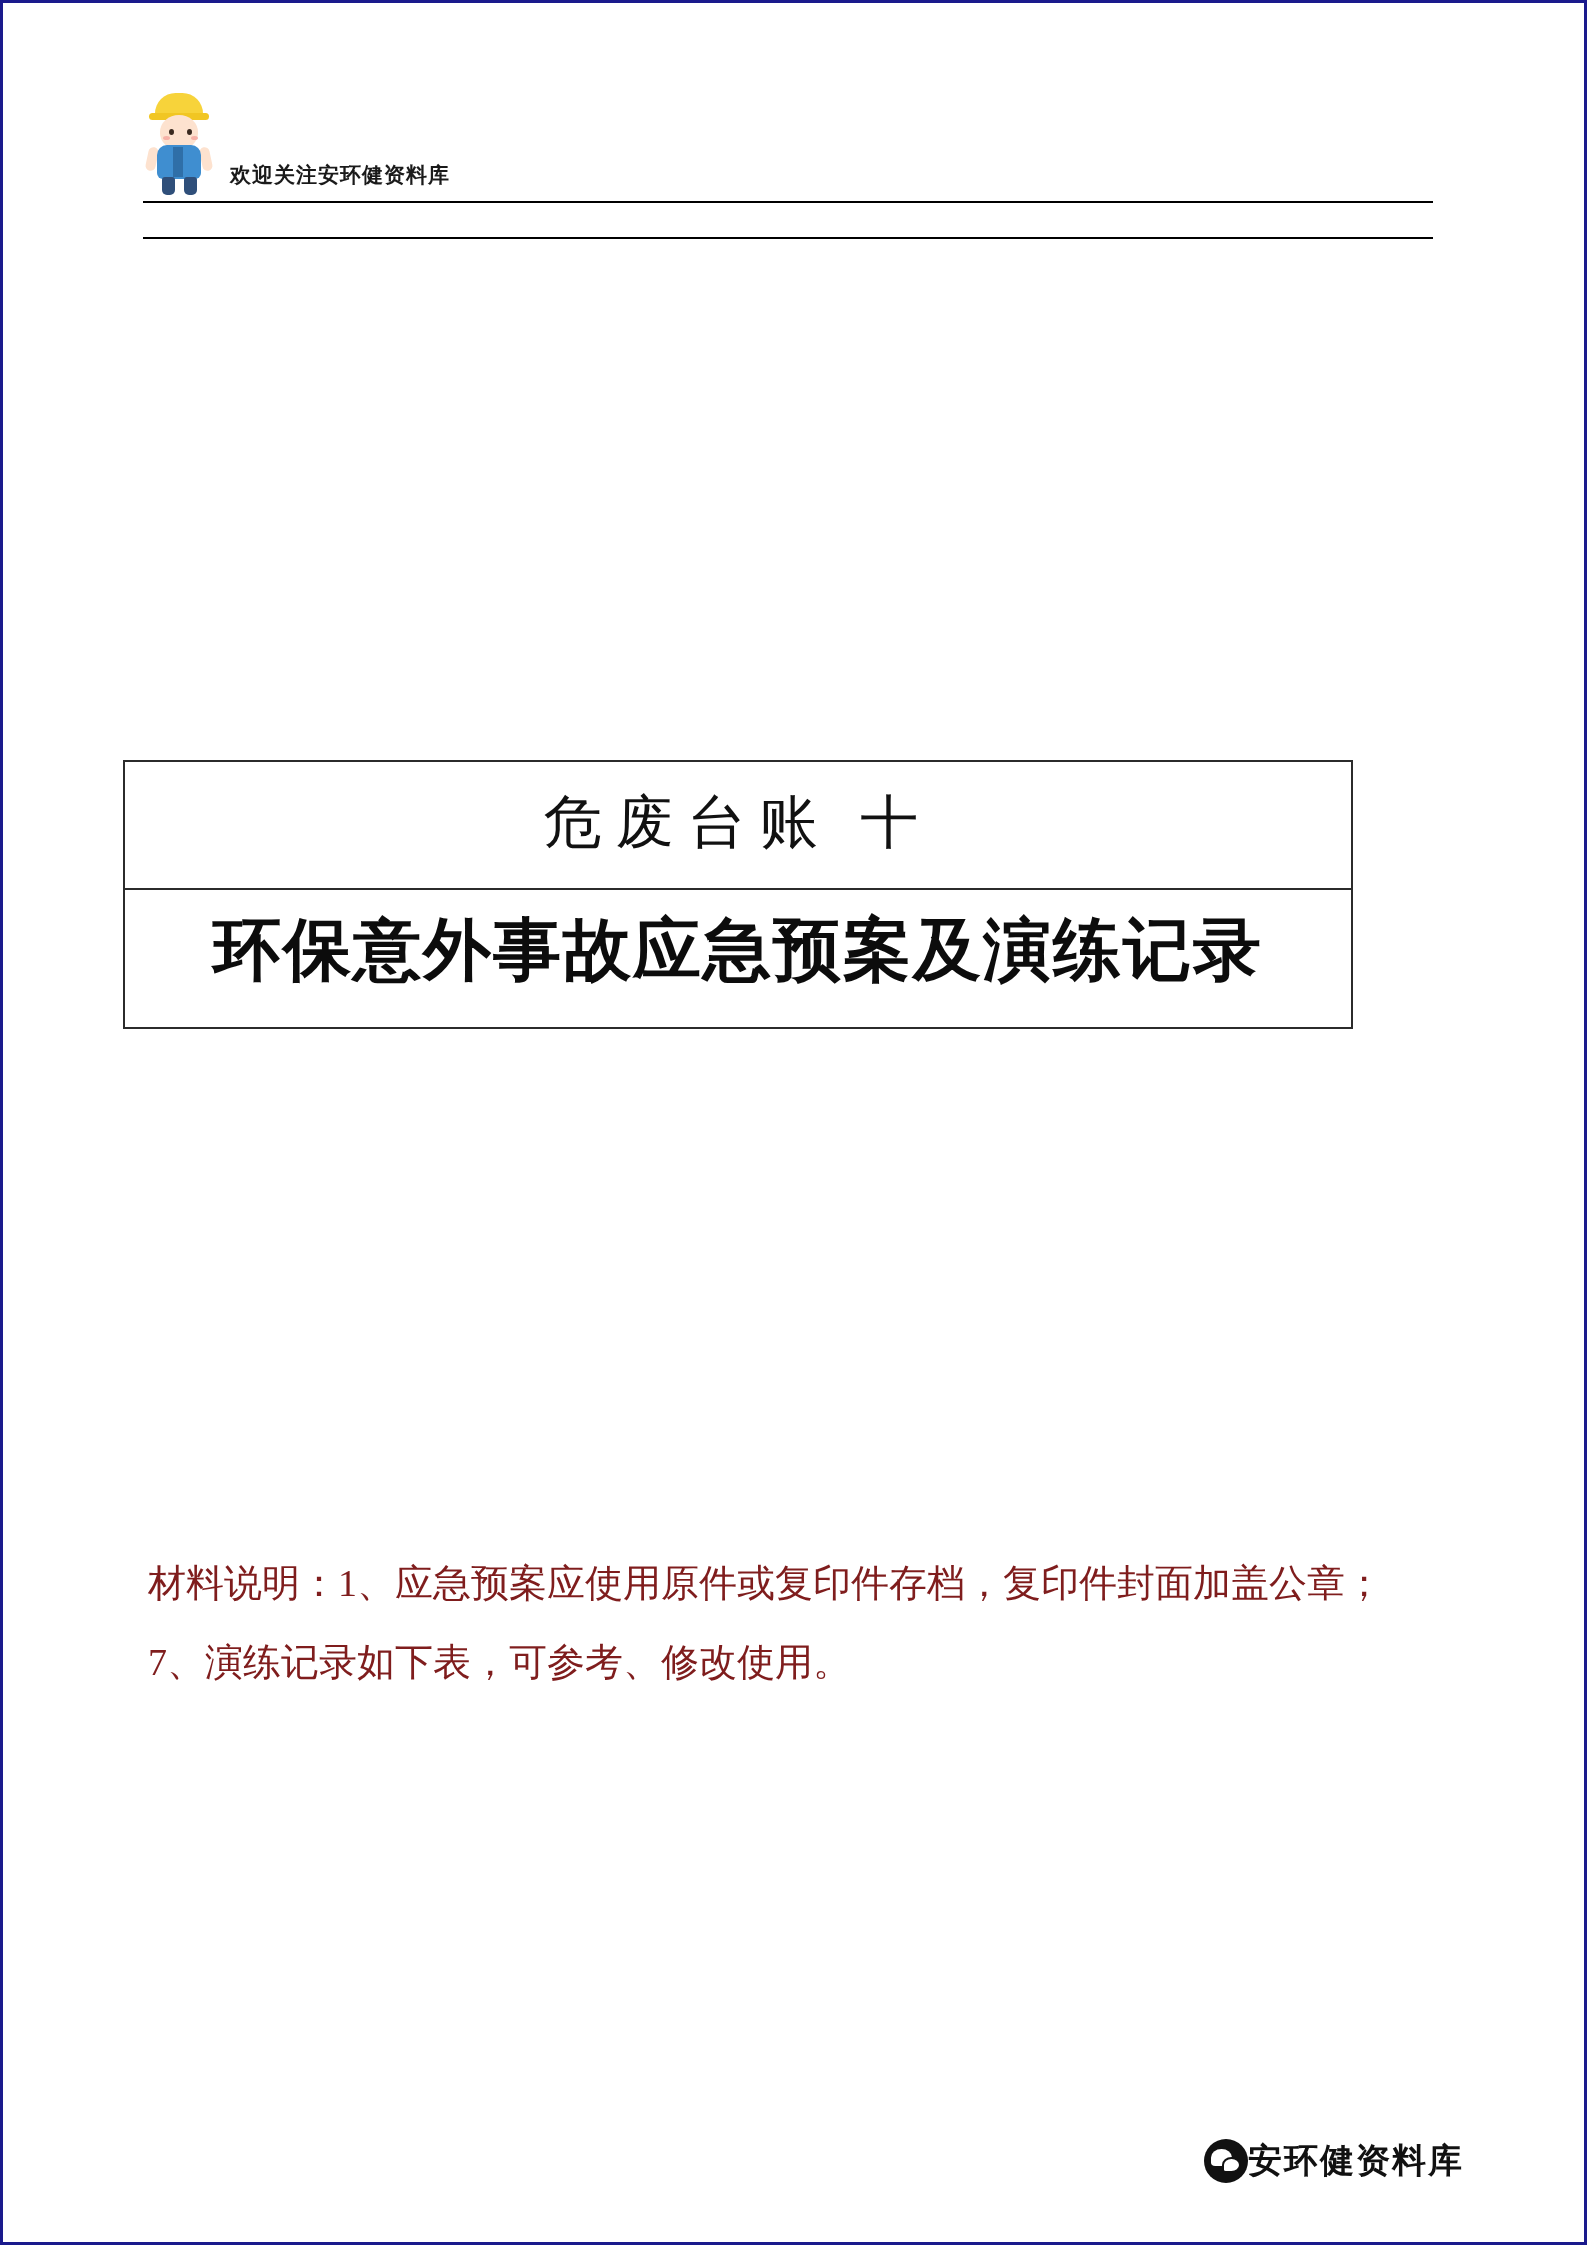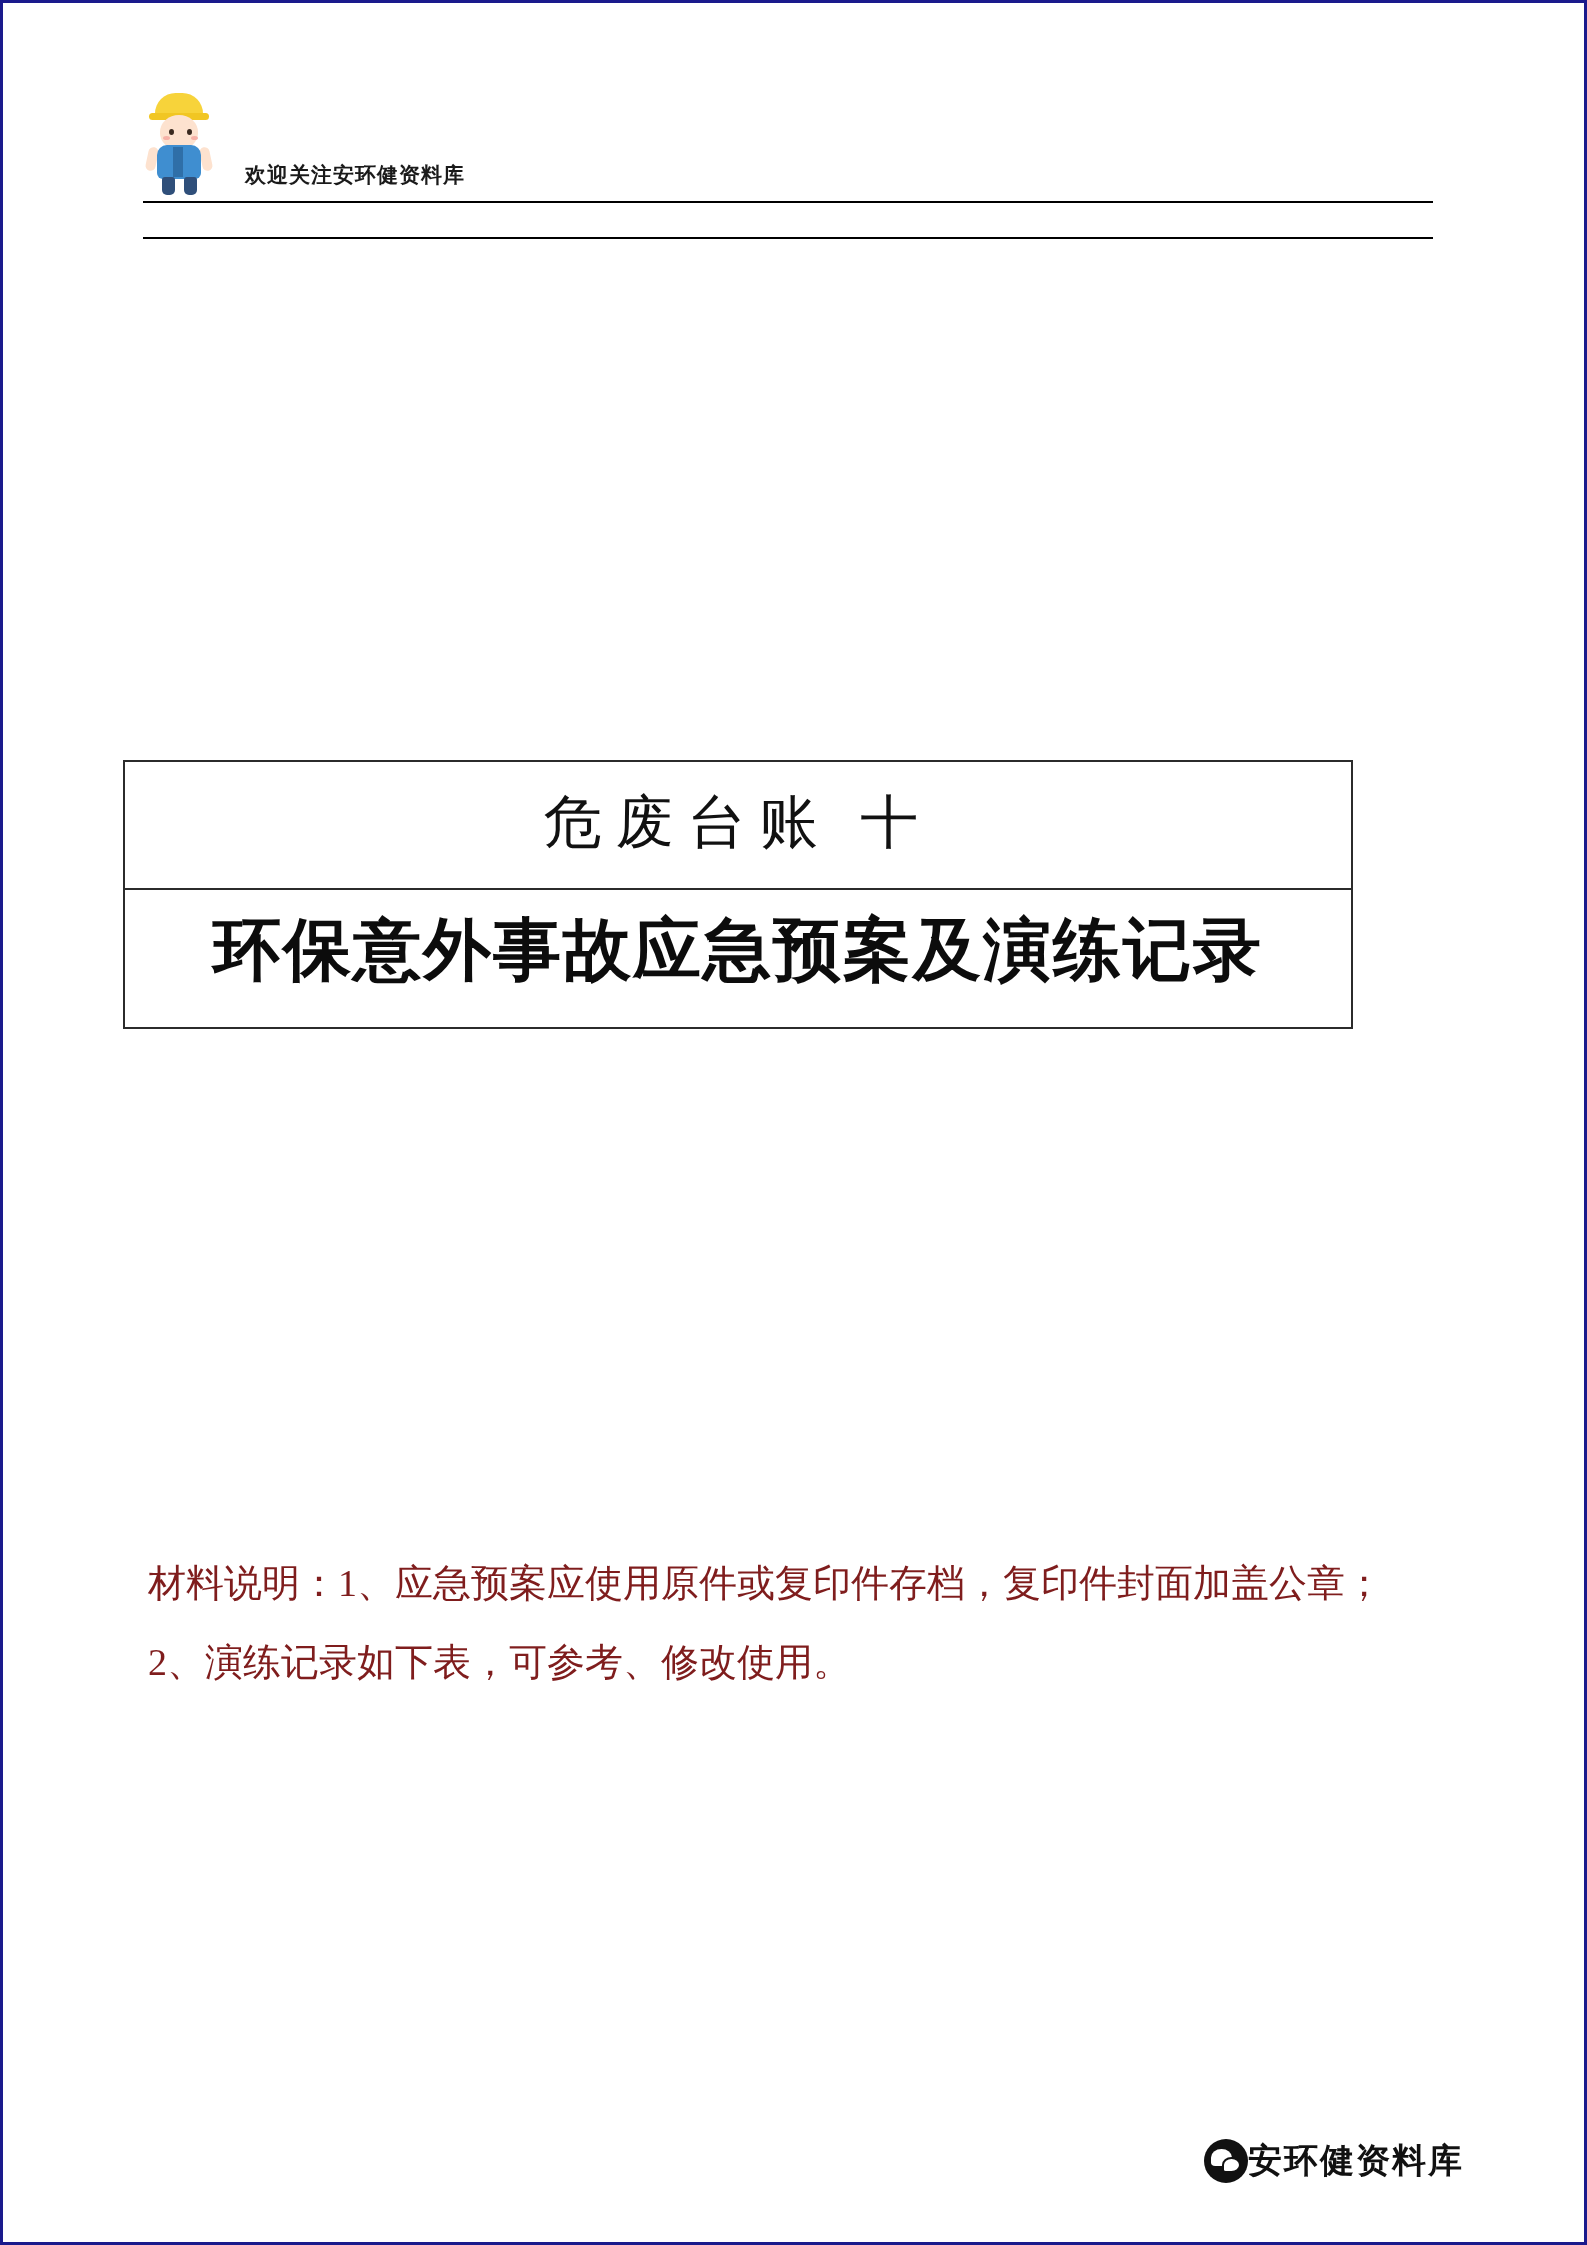--- a/index.html
+++ b/index.html
@@ -27,21 +27,21 @@
   
   .header {
     position: absolute;
     left: 140px;
     top: 80px;
     width: 1290px;
   }
   .header-brand {
     display: flex;
     align-items: flex-end;
-    gap: 28px;
+    gap: 13px;
     height: 112px;
   }
   .mascot {
     position: relative;
     width: 74px;
     height: 104px;
     flex: 0 0 auto;
   }
   .mascot .helmet {
     position: absolute;
@@ -263,21 +263,21 @@
       <div class="title-row-top">
         <span class="title-top-text">危废台账 十</span>
       </div>
       <div class="title-row-main">
         <span class="title-main-text">环保意外事故应急预案及演练记录</span>
       </div>
     </div>
 
     <div class="notes">
       <p>材料说明：1、应急预案应使用原件或复印件存档，复印件封面加盖公章；</p>
-      <p>2、演练记录如下表，可参考、修改使用。</p>
+      <p>7、演练记录如下表，可参考、修改使用。</p>
     </div>
 
     <div class="footer-mark">
       <div class="wechat-icon">
         <div class="b1"></div>
         <div class="b2"></div>
       </div>
       <div class="footer-text">安环健资料库</div>
     </div>
 

